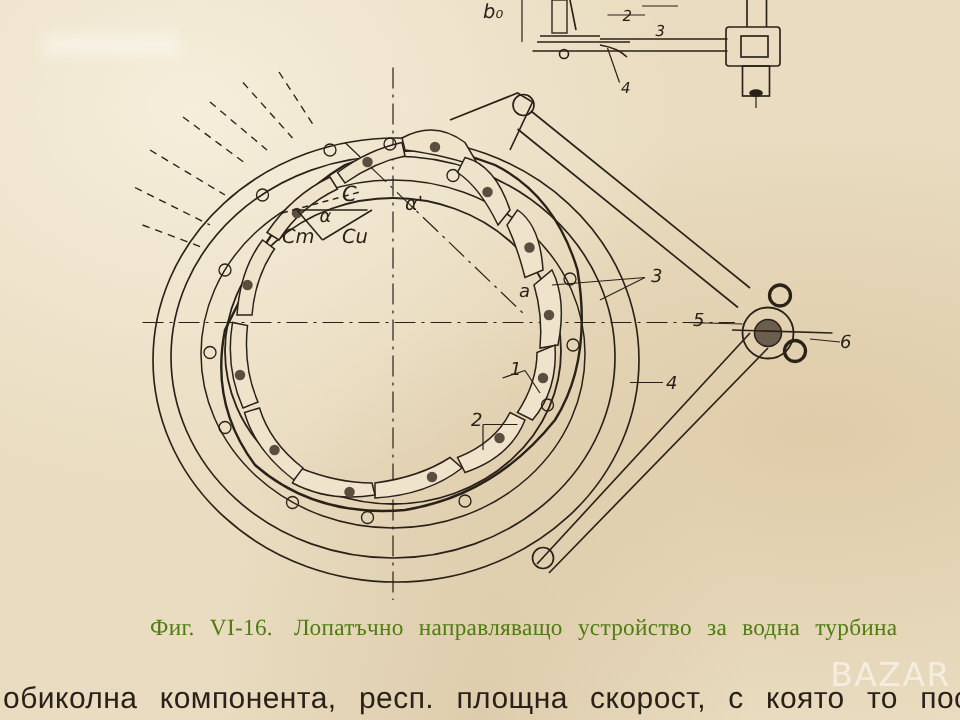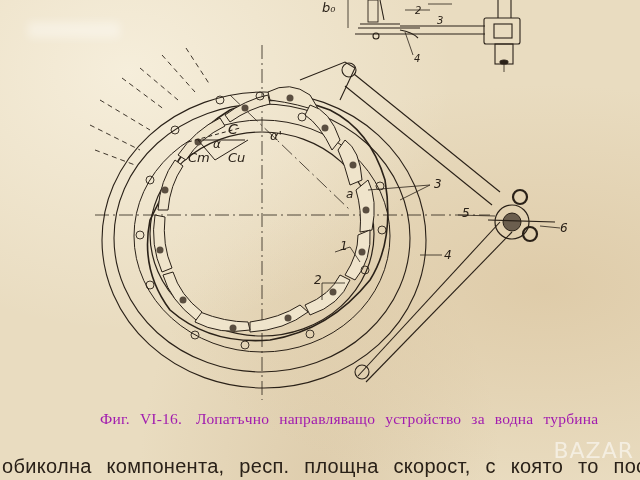--- a/index.html
+++ b/index.html
@@ -11,21 +11,21 @@
       radial-gradient(ellipse at 85% 60%, rgba(214,190,150,0.55) 0%, rgba(214,190,150,0) 50%),
       radial-gradient(ellipse at 50% 100%, rgba(215,195,160,0.6) 0%, rgba(215,195,160,0) 40%);
     font-family: "Liberation Serif", "DejaVu Serif", serif;
     color: #2a2118;
   }
   #figure { position: absolute; left: 0; top: 0; width: 640px; height: 410px; }
   #figure svg { width: 640px; height: 410px; display: block; }
   .caption {
     position: absolute; left: 100px; top: 410px;
     font-size: 15.5px; letter-spacing: 0.2px; word-spacing: 6px;
-    white-space: nowrap; color: #a21caf;
+    white-space: nowrap; color: #4d7c0f;
   }
   .caption .fig-num { margin-right: 4px; }
   .body-line {
     position: absolute; left: 2px; top: 455px;
     font-family: "Liberation Sans", "DejaVu Sans", sans-serif;
     font-size: 20px; word-spacing: 9px; letter-spacing: 0.3px;
     white-space: nowrap; color: #2a2118;
   }
   .watermark {
     position: absolute; right: 6px; top: 438px;

